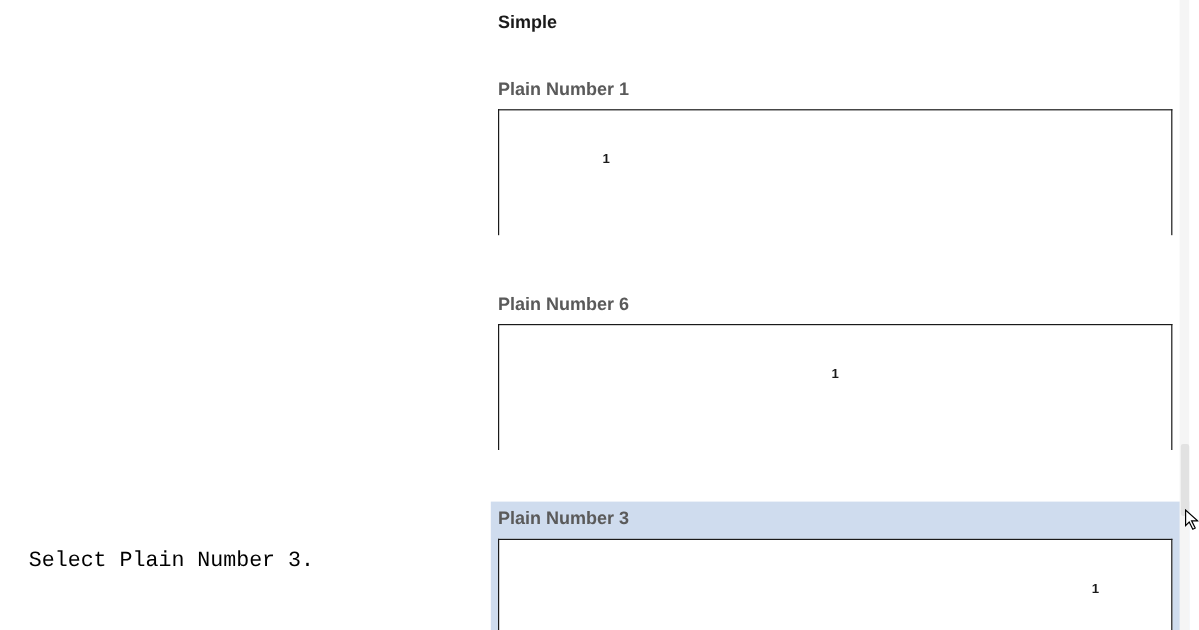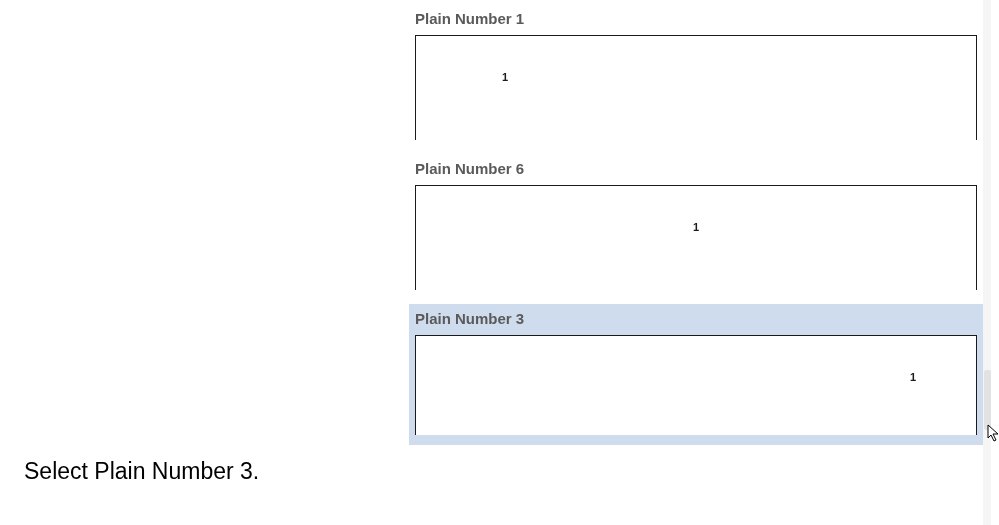--- a/index.html
+++ b/index.html
@@ -12,40 +12,40 @@
       height: 525px;
       background: #ffffff;
       font-family: "Segoe UI", Tahoma, sans-serif;
       position: relative;
       overflow: hidden;
     }
     .instruction {
       position: absolute;
       left: 24px;
       top: 458px;
-      font-size: 23px;
+      font-size: 18px;
       color: #000;
-      font-family: Liberation Sans, sans-serif;
+      font-family: Liberation Mono, monospace;
     }
     .gallery-panel {
       position: absolute;
       left: 409px;
       top: 0;
       width: 582px;
       height: 525px;
       background: #ffffff;
     }
     .category-header {
       font-weight: 600;
       font-size: 15px;
       color: #1a1a1a;
       padding: 10px 0 0 6px;
     }
     .gallery-item {
-      margin-top: 4px;
+      margin-top: 33px;
       padding: 6px 14px 10px 6px;
     }
     .gallery-item.selected {
       background: #cfdcee;
     }
     .item-title {
       font-size: 15px;
       font-weight: 600;
       color: #5a5a5a;
       margin-bottom: 8px;
@@ -103,20 +103,21 @@
       height: 18px;
       pointer-events: none;
     }
   </style>
 </head>
 <body>
 
 <div class="instruction">Select Plain Number 3.</div>
 
 <div class="gallery-panel">
+  <div class="category-header">Simple</div>
 
   <div class="gallery-item">
     <div class="item-title">Plain Number 1</div>
     <div class="item-preview">
       <span class="page-number left">1</span>
     </div>
   </div>
 
   <div class="gallery-item">
     <div class="item-title">Plain Number 6</div>

